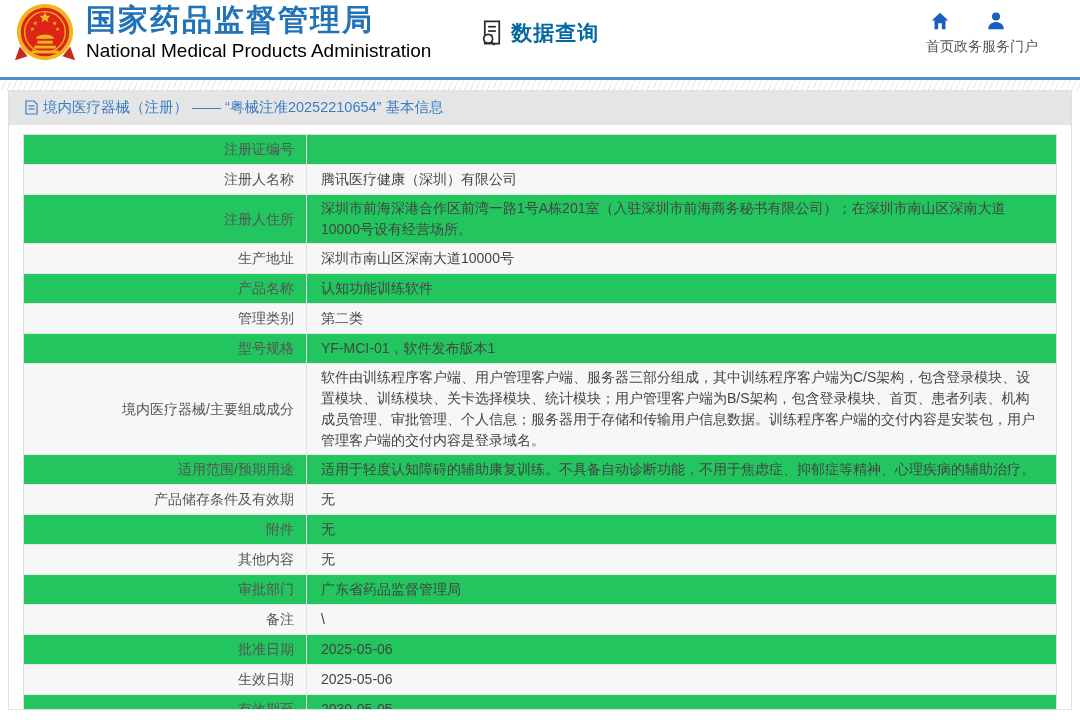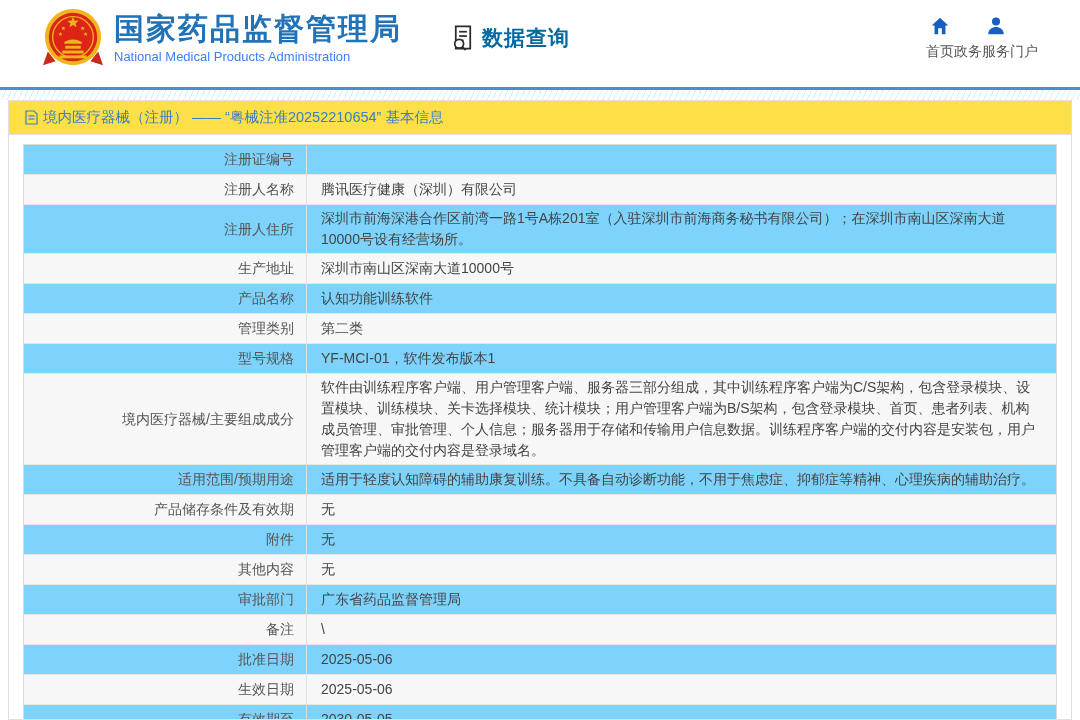--- a/index.html
+++ b/index.html
@@ -1,47 +1,47 @@
 <!DOCTYPE html>
 <html><head>
 <meta charset="utf-8">
 <style>
   * { margin:0; padding:0; box-sizing:border-box; }
   html,body { width:1080px; height:720px; overflow:hidden; background:#fff;
               font-family:"Liberation Sans","DejaVu Sans",sans-serif; }
 
   
-  .header { display:flex; align-items:center; height:87px; background:#fff; padding:0 0 12px 14px;margin-left:28px; }
+  .header { display:flex; align-items:center; height:77px; background:#fff; padding:0 0 12px 14px; }
   .logo { width:62px; height:70px; flex:0 0 auto; }
   .title-block { margin-left:10px; }
   .title-cn { color:#2272b8; font-size:30px; font-weight:bold; letter-spacing:2px; line-height:34px; }
-  .title-en { color:#3b82f6; font-size:13px; margin-top:3px; }
+  .title-en { color:#000000; font-size:19px; margin-top:3px; }
   .section-tab { display:flex; align-items:center; margin-left:48px; cursor:pointer; }
   .section-tab svg { width:27px; height:27px; }
   .section-label { font-size:21px; color:#0369a1; font-weight:600; margin-left:5px; letter-spacing:1px; }
   .top-nav { margin-left:auto; margin-right:42px; display:flex; }
   .nav-item { display:flex; flex-direction:column; align-items:center; cursor:pointer; }
   .nav-item svg { width:22px; height:22px; }
   .nav-label { font-size:14px; color:#555; margin-top:6px; white-space:nowrap; }
 
   .header-divider { height:3px; background:#4e8ecb; }
   .hatch-band { height:10px;
     background:repeating-linear-gradient(115deg,#e3ecf5 0 1px,transparent 1px 5px); }
 
   
   .wrapper { margin:0 8px; border:1px solid #e0e0e0; background:#fff; height:620px; overflow:hidden; }
-  .crumb-bar { height:34px; background:#fde047; border-bottom:1px solid #e0e0e0;
+  .crumb-bar { height:34px; background:#e5e5e5; border-bottom:1px solid #e0e0e0;
                display:flex; align-items:center; padding-left:16px; }
   .crumb-bar svg { width:13px; height:15px; margin-right:5px; }
   .crumb-text { color:#3a7ec5; font-size:14.5px; }
 
   
   .dtable { margin:9px 14px 0 14px; border:1px solid #dcdcdc; border-bottom:none; }
   .trow { display:flex; align-items:center; min-height:30px; border-bottom:1px solid #e6e6e6;
-          font-size:14px; line-height:21px; background:#7dd3fc; }
+          font-size:14px; line-height:21px; background:#22c55e; }
   .trow:nth-child(even) { background:#f7f7f7; }
   .tlabel { width:283px; flex:0 0 auto; text-align:right; padding:3px 12px 3px 6px;
             color:#555; border-right:1px solid #e2e2e2; align-self:stretch;
             display:flex; align-items:center; justify-content:flex-end; }
   .tvalue { flex:1; padding:3px 20px 3px 14px; color:#444; }
 </style>
 </head>
 <body>
 
 <div class="header">

